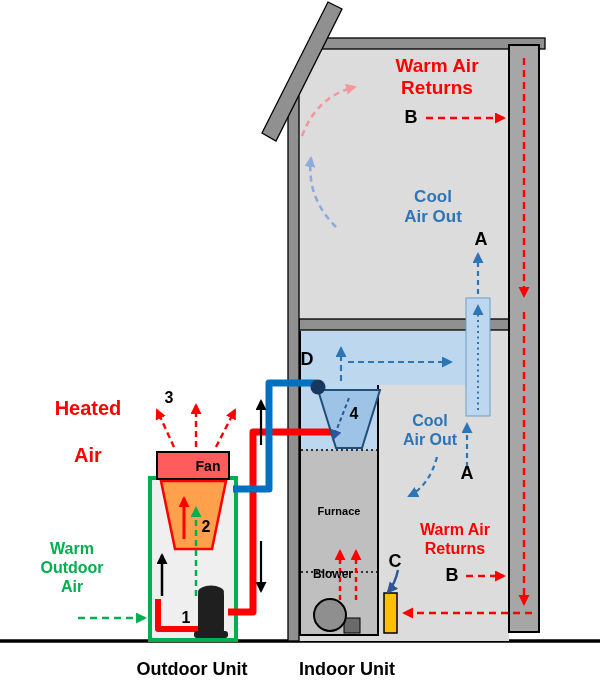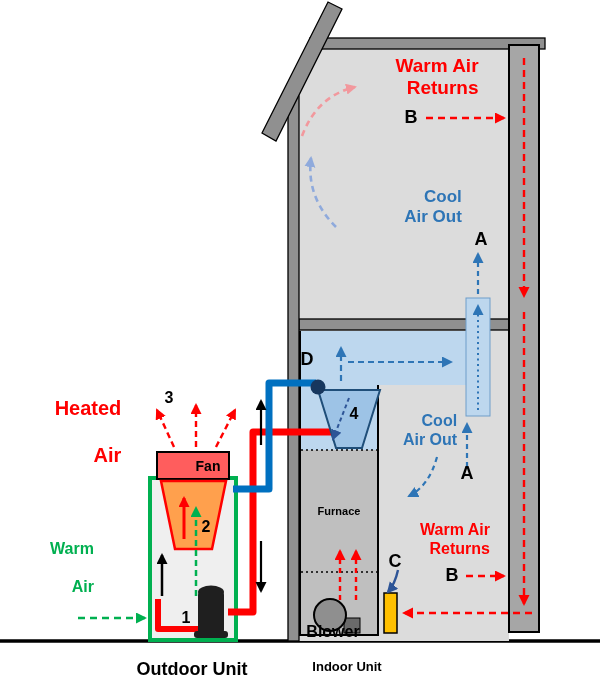--- a/index.html
+++ b/index.html
@@ -6,21 +6,21 @@
   --red:#FF0000; --green:#00B050; --blue-text:#2E75B6; --pipe-blue:#0070C0;
   --duct-fill:#BDD7EE; --evaporator-fill:#9DC3E6; --condenser-orange:#FFA04D;
   --filter-gold:#FFC000; --wall-gray:#909090; --room-gray:#DCDCDC;
   --cabinet-gray:#BFBFBF; --return-duct-gray:#A6A6A6; --pink-arrow:#F2989D;
   --periwinkle-arrow:#8FAADC; --fan-red:#FF5D5D; --dark-blue:#2E5597; --navy:#17375E;
 }
 *{margin:0;padding:0;box-sizing:border-box;}
 html,body{width:600px;height:683px;}
 body{position:relative;background:#ffffff;font-family:"Liberation Sans",sans-serif;overflow:hidden;}
 svg.stage{position:absolute;left:0;top:0;}
-.lbl{position:absolute;transform:translateX(-50%);text-align:right;font-weight:bold;color:#000;white-space:nowrap;line-height:1.18;}
+.lbl{position:absolute;transform:translateX(-50%);text-align:center;font-weight:bold;color:#000;white-space:nowrap;line-height:1.18;}
 .c-red{color:var(--red);}
 .c-green{color:var(--green);}
 .c-blue{color:var(--blue-text);}
 </style>
 </head>
 <body>
 
 <svg class="stage" width="600" height="683" viewBox="0 0 600 683">
   <defs>
     <marker id="mRed" markerUnits="userSpaceOnUse" markerWidth="13" markerHeight="13" refX="9" refY="5.5" orient="auto">
@@ -120,22 +120,22 @@
   <div class="lbl c-blue" style="left:433px;top:187px;font-size:17px"><span>Cool</span><br><span>Air Out</span></div>
   <div class="lbl" style="left:481px;top:229px;font-size:18px">A</div>
   <div class="lbl" style="left:307px;top:349px;font-size:18px">D</div>
   <div class="lbl" style="left:354px;top:405px;font-size:16px">4</div>
   <div class="lbl c-blue" style="left:430px;top:412px;font-size:16px"><span>Cool</span><br><span>Air Out</span></div>
   <div class="lbl" style="left:467px;top:463px;font-size:18px">A</div>
   <div class="lbl c-red" style="left:455px;top:521px;font-size:16px"><span>Warm Air</span><br><span>Returns</span></div>
   <div class="lbl" style="left:452px;top:565px;font-size:18px">B</div>
   <div class="lbl" style="left:395px;top:551px;font-size:18px">C</div>
   <div class="lbl" style="left:339px;top:505px;font-size:11px">Furnace</div>
-  <div class="lbl" style="left:333px;top:623px;font-size:16px">Blower</div>
+  <div class="lbl" style="left:333px;top:567px;font-size:12px">Blower</div>
   <div class="lbl" style="left:208px;top:458px;font-size:14px">Fan</div>
   <div class="lbl" style="left:169px;top:389px;font-size:16px">3</div>
   <div class="lbl" style="left:206px;top:518px;font-size:16px">2</div>
   <div class="lbl" style="left:186px;top:609px;font-size:16px">1</div>
   <div class="lbl c-red" style="left:88px;top:397px;font-size:20px"><span>Heated</span><br><br><span>Air</span></div>
-  <div class="lbl c-green" style="left:72px;top:540px;font-size:16px"><span>Warm</span><br><br><span>Air</span></div>
+  <div class="lbl c-green" style="left:72px;top:540px;font-size:16px"><span>Warm</span><br><span>Outdoor</span><br><span>Air</span></div>
   <div class="lbl" style="left:192px;top:659px;font-size:18px">Outdoor Unit</div>
-  <div class="lbl" style="left:347px;top:659px;font-size:13px">Indoor Unit</div>
+  <div class="lbl" style="left:347px;top:659px;font-size:18px">Indoor Unit</div>
 </div>
 
 </body></html>

